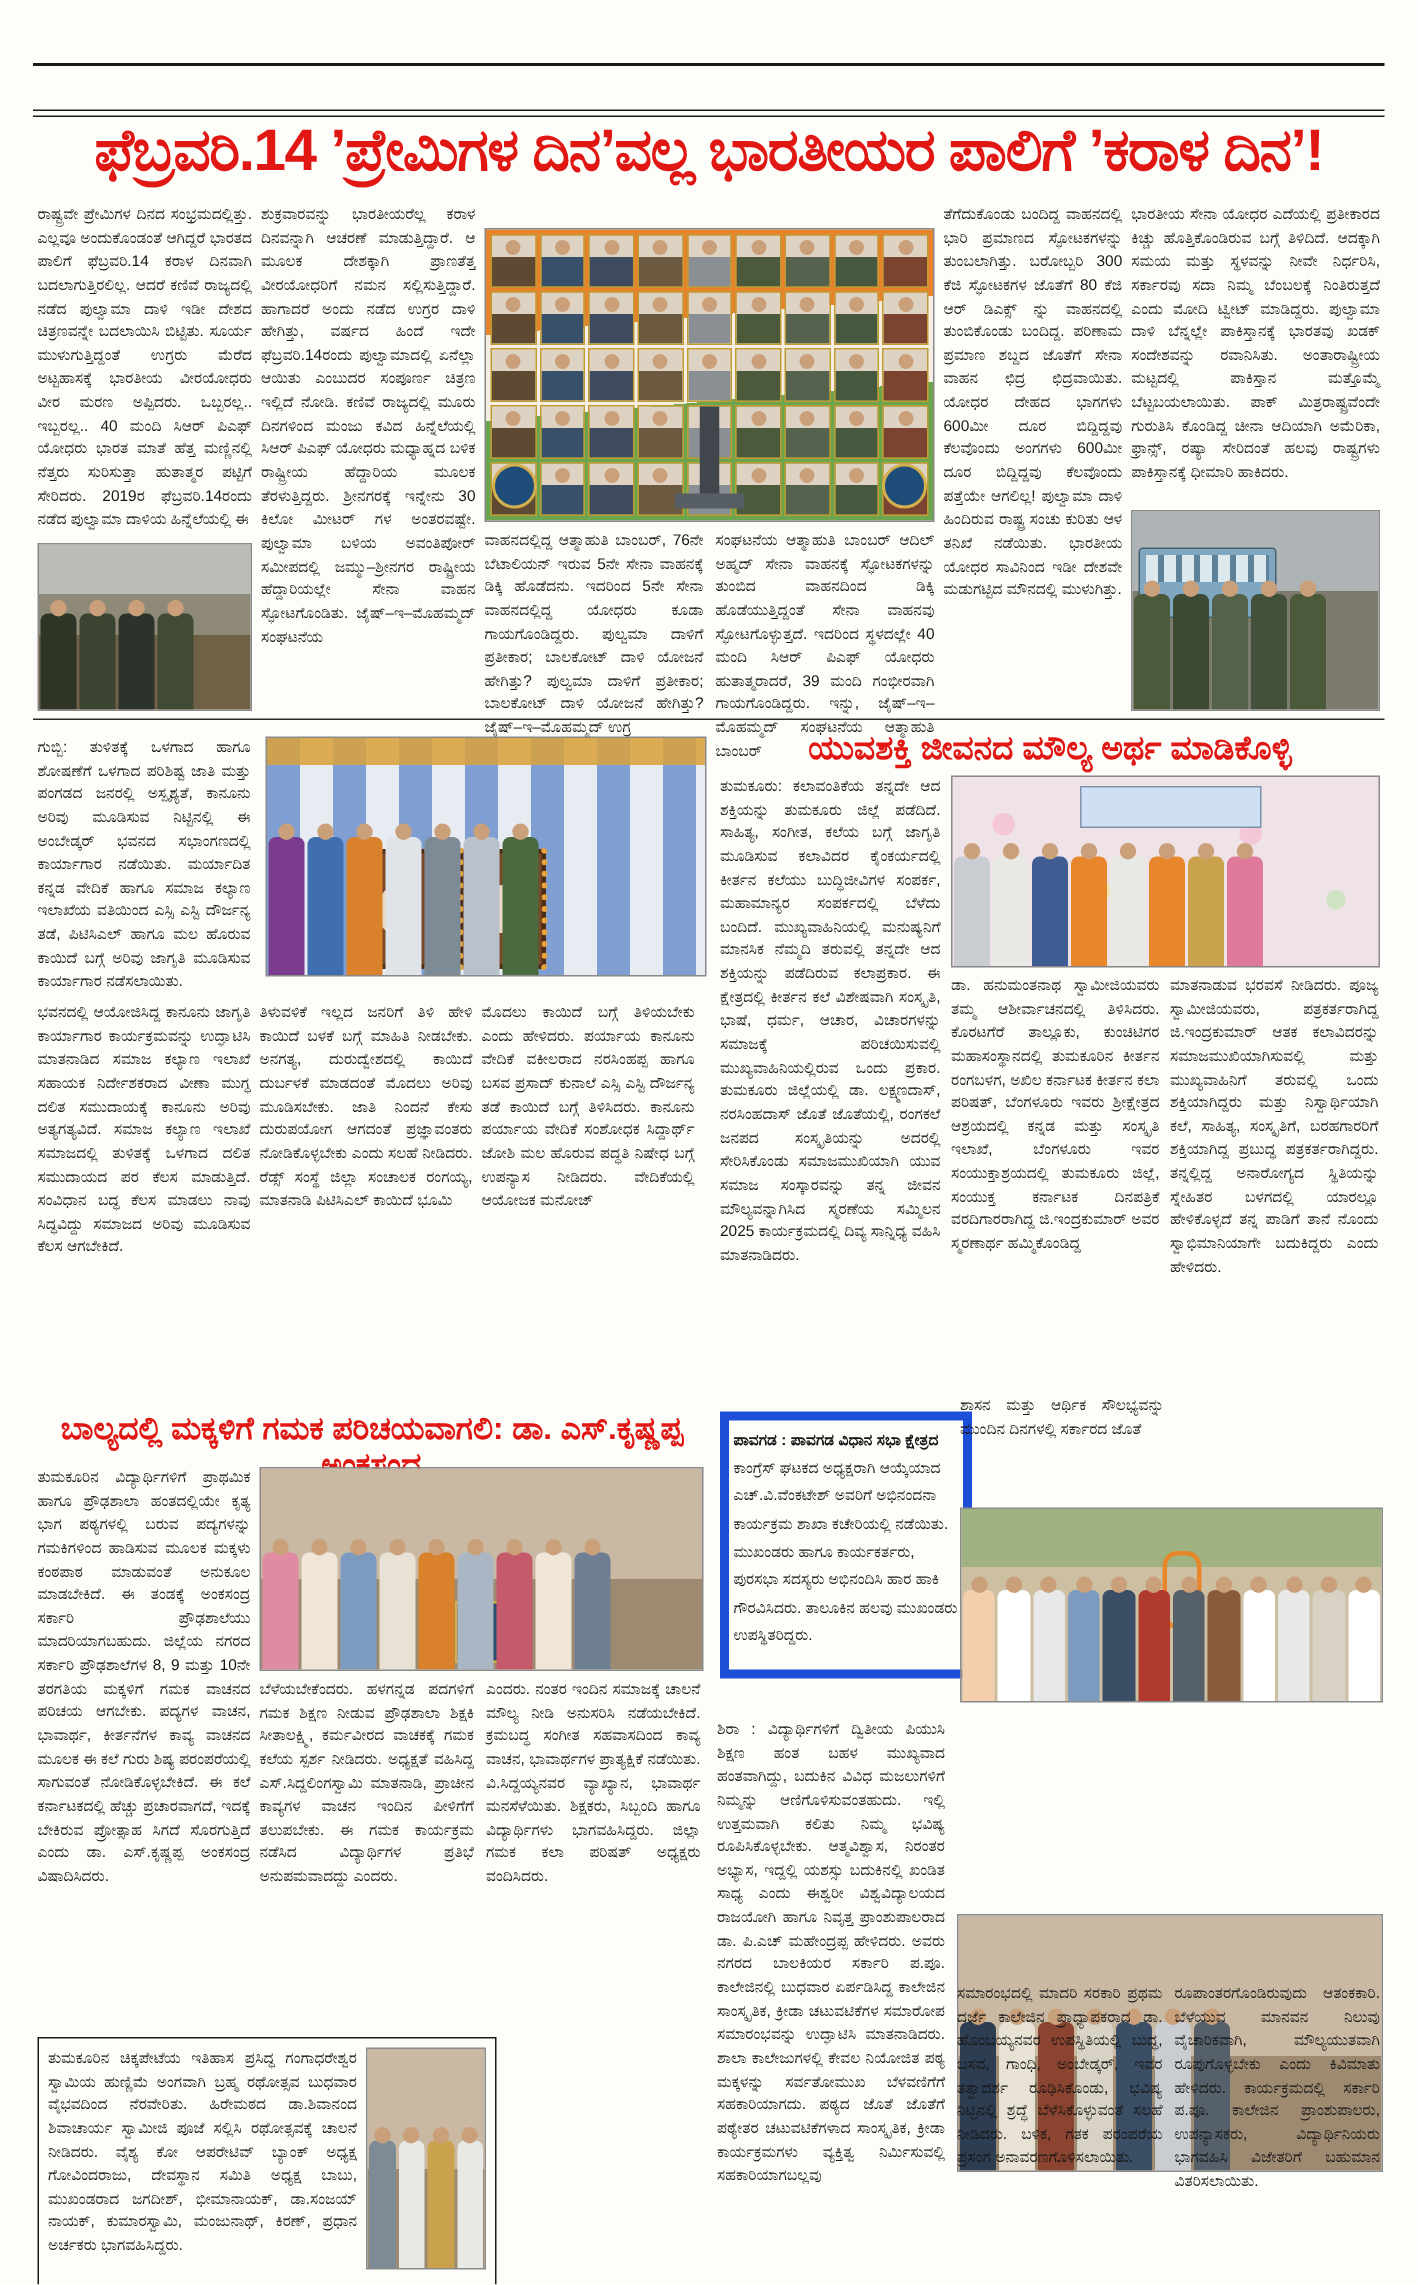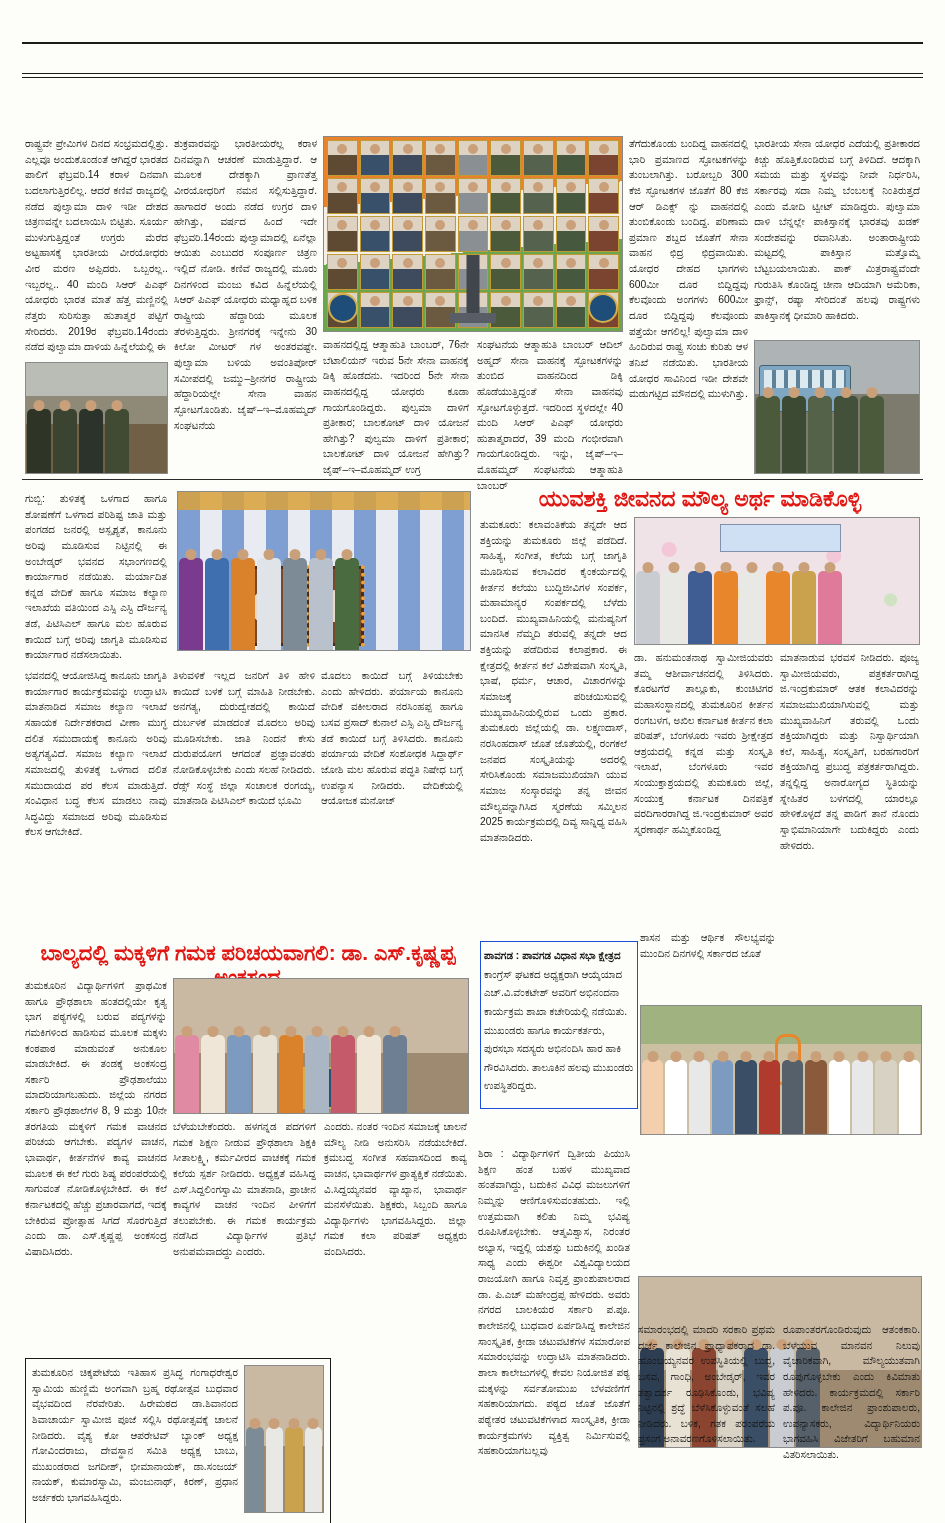--- a/index.html
+++ b/index.html
@@ -58,33 +58,34 @@
   .box{border:1.6px solid #1a1a1a;padding:6px;display:flex;gap:6px;}
 </style>
 </head>
 <body>
 
 <div class="page">
 
   <div class="topline"></div>
   <div class="dblrule"></div>
 
+  <div class="mainhead">ಫೆಬ್ರವರಿ.14 ’ಪ್ರೇಮಿಗಳ ದಿನ’ವಲ್ಲ ಭಾರತೀಯರ ಪಾಲಿಗೆ ’ಕರಾಳ ದಿನ’!</div>
 
   <div class="abs" style="left:25px;top:136px;width:895px;height:338px;display:flex;gap:6px;">
     <div style="width:144px;display:flex;flex-direction:column;">
       <div class="txt">ರಾಷ್ಟ್ರವೇ ಪ್ರೇಮಿಗಳ ದಿನದ ಸಂಭ್ರಮದಲ್ಲಿತ್ತು. ಎಲ್ಲವೂ ಅಂದುಕೊಂಡಂತೆ ಆಗಿದ್ದರೆ ಭಾರತದ ಪಾಲಿಗೆ ಫೆಬ್ರವರಿ.14 ಕರಾಳ ದಿನವಾಗಿ ಬದಲಾಗುತ್ತಿರಲಿಲ್ಲ. ಆದರೆ ಕಣಿವೆ ರಾಜ್ಯದಲ್ಲಿ ನಡೆದ ಪುಲ್ವಾಮಾ ದಾಳಿ ಇಡೀ ದೇಶದ ಚಿತ್ರಣವನ್ನೇ ಬದಲಾಯಿಸಿ ಬಿಟ್ಟಿತು. ಸೂರ್ಯ ಮುಳುಗುತ್ತಿದ್ದಂತೆ ಉಗ್ರರು ಮೆರೆದ ಅಟ್ಟಹಾಸಕ್ಕೆ ಭಾರತೀಯ ವೀರಯೋಧರು ವೀರ ಮರಣ ಅಪ್ಪಿದರು. ಒಬ್ಬರಲ್ಲ.. ಇಬ್ಬರಲ್ಲ.. 40 ಮಂದಿ ಸಿಆರ್ ಪಿಎಫ್ ಯೋಧರು ಭಾರತ ಮಾತೆ ಹೆತ್ತ ಮಣ್ಣಿನಲ್ಲಿ ನೆತ್ತರು ಸುರಿಸುತ್ತಾ ಹುತಾತ್ಮರ ಪಟ್ಟಿಗೆ ಸೇರಿದರು. 2019ರ ಫೆಬ್ರವರಿ.14ರಂದು ನಡೆದ ಪುಲ್ವಾಮಾ ದಾಳಿಯ ಹಿನ್ನೆಲೆಯಲ್ಲಿ ಈ</div>
       <div class="photo sc-soldiers" id="p-soldiers" style="margin-top:auto;height:110px;">
           <div class="person" style="background: rgb(46, 53, 39);"></div>
           <div class="person" style="background: rgb(58, 68, 48);"></div>
           <div class="person" style="background: rgb(43, 51, 42);"></div>
           <div class="person" style="background: rgb(65, 75, 51);"></div>
         </div>
     </div>
     <div class="txt" style="width:144px;">ಶುಕ್ರವಾರವನ್ನು ಭಾರತೀಯರೆಲ್ಲ ಕರಾಳ ದಿನವನ್ನಾಗಿ ಆಚರಣೆ ಮಾಡುತ್ತಿದ್ದಾರೆ. ಆ ಮೂಲಕ ದೇಶಕ್ಕಾಗಿ ಪ್ರಾಣತೆತ್ತ ವೀರಯೋಧರಿಗೆ ನಮನ ಸಲ್ಲಿಸುತ್ತಿದ್ದಾರೆ. ಹಾಗಾದರೆ ಅಂದು ನಡೆದ ಉಗ್ರರ ದಾಳಿ ಹೇಗಿತ್ತು, ವರ್ಷದ ಹಿಂದೆ ಇದೇ ಫೆಬ್ರವರಿ.14ರಂದು ಪುಲ್ವಾಮಾದಲ್ಲಿ ಏನೆಲ್ಲಾ ಆಯಿತು ಎಂಬುದರ ಸಂಪೂರ್ಣ ಚಿತ್ರಣ ಇಲ್ಲಿದೆ ನೋಡಿ. ಕಣಿವೆ ರಾಜ್ಯದಲ್ಲಿ ಮೂರು ದಿನಗಳಿಂದ ಮಂಜು ಕವಿದ ಹಿನ್ನೆಲೆಯಲ್ಲಿ ಸಿಆರ್ ಪಿಎಫ್ ಯೋಧರು ಮಧ್ಯಾಹ್ನದ ಬಳಿಕ ರಾಷ್ಟ್ರೀಯ ಹೆದ್ದಾರಿಯ ಮೂಲಕ ತೆರಳುತ್ತಿದ್ದರು. ಶ್ರೀನಗರಕ್ಕೆ ಇನ್ನೇನು 30 ಕಿಲೋ ಮೀಟರ್ ಗಳ ಅಂತರವಷ್ಟೇ. ಪುಲ್ವಾಮಾ ಬಳಿಯ ಅವಂತಿಪೋರ್ ಸಮೀಪದಲ್ಲಿ ಜಮ್ಮು–ಶ್ರೀನಗರ ರಾಷ್ಟ್ರೀಯ ಹೆದ್ದಾರಿಯಲ್ಲೇ ಸೇನಾ ವಾಹನ ಸ್ಫೋಟಗೊಂಡಿತು. ಜೈಷ್–ಇ–ಮೊಹಮ್ಮದ್ ಸಂಘಟನೆಯ</div>
-    <div style="width:300px;display:flex;flex-direction:column;">
+    <div style="width:300px;display:flex;flex-direction:column;margin-top:16px;">
       <div class="montage" id="montage" style="height:202px;">
           <div class="mcell" style="--u: #5e4a33;"></div>
           <div class="mcell" style="--u: #39506b;"></div>
           <div class="mcell" style="--u: #3e4a5e;"></div>
           <div class="mcell" style="--u: #6b5a3f;"></div>
           <div class="mcell" style="--u: #8a8f94;"></div>
           <div class="mcell" style="--u: #4a5a3a;"></div>
           <div class="mcell" style="--u: #55624d;"></div>
           <div class="mcell" style="--u: #46583e;"></div>
           <div class="mcell" style="--u: #7a4430;"></div>
@@ -219,21 +220,21 @@
           <div class="person" style="background: rgb(240, 230, 216);"></div>
           <div class="person" style="background: rgb(110, 127, 147);"></div>
         </div>
       <div style="display:flex;gap:8px;margin-top:5px;">
         <div class="txt" style="width:143px;">ಬೆಳೆಯಬೇಕೆಂದರು. ಹಳಗನ್ನಡ ಪದಗಳಿಗೆ ಗಮಕ ಶಿಕ್ಷಣ ನೀಡುವ ಪ್ರೌಢಶಾಲಾ ಶಿಕ್ಷಕಿ ಸೀತಾಲಕ್ಷ್ಮಿ, ಕರ್ಮವೀರದ ವಾಚಕಕ್ಕೆ ಗಮಕ ಕಲೆಯ ಸ್ಪರ್ಶ ನೀಡಿದರು. ಅಧ್ಯಕ್ಷತೆ ವಹಿಸಿದ್ದ ಎಸ್.ಸಿದ್ದಲಿಂಗಸ್ವಾಮಿ ಮಾತನಾಡಿ, ಪ್ರಾಚೀನ ಕಾವ್ಯಗಳ ವಾಚನ ಇಂದಿನ ಪೀಳಿಗೆಗೆ ತಲುಪಬೇಕು. ಈ ಗಮಕ ಕಾರ್ಯಕ್ರಮ ನಡೆಸಿದ ವಿದ್ಯಾರ್ಥಿಗಳ ಪ್ರತಿಭೆ ಅನುಪಮವಾದದ್ದು ಎಂದರು.</div>
         <div class="txt" style="width:143px;">ಎಂದರು. ನಂತರ ಇಂದಿನ ಸಮಾಜಕ್ಕೆ ಚಾಲನೆ ಮೌಲ್ಯ ನೀಡಿ ಅನುಸರಿಸಿ ನಡೆಯಬೇಕಿದೆ. ಕ್ರಮಬದ್ಧ ಸಂಗೀತ ಸಹವಾಸದಿಂದ ಕಾವ್ಯ ವಾಚನ, ಭಾವಾರ್ಥಗಳ ಪ್ರಾತ್ಯಕ್ಷಿಕೆ ನಡೆಯಿತು. ವಿ.ಸಿದ್ದಯ್ಯನವರ ವ್ಯಾಖ್ಯಾನ, ಭಾವಾರ್ಥ ಮನಸೆಳೆಯಿತು. ಶಿಕ್ಷಕರು, ಸಿಬ್ಬಂದಿ ಹಾಗೂ ವಿದ್ಯಾರ್ಥಿಗಳು ಭಾಗವಹಿಸಿದ್ದರು. ಜಿಲ್ಲಾ ಗಮಕ ಕಲಾ ಪರಿಷತ್ ಅಧ್ಯಕ್ಷರು ವಂದಿಸಿದರು.</div>
       </div>
     </div>
   </div>
 
-  <div class="abs" style="left:480px;top:941px;width:150px;height:160px;border:1px solid #1d4ed8;padding:3px;">
+  <div class="abs" style="left:480px;top:941px;width:150px;height:160px;border:6px solid #1d4ed8;padding:3px;">
     <span class="txt" style="font-weight:bold;">ಪಾವಗಡ : ಪಾವಗಡ ವಿಧಾನ ಸಭಾ ಕ್ಷೇತ್ರದ</span>
     <span class="txt">ಕಾಂಗ್ರೆಸ್ ಘಟಕದ ಅಧ್ಯಕ್ಷರಾಗಿ ಆಯ್ಕೆಯಾದ ಎಚ್.ವಿ.ವೆಂಕಟೇಶ್ ಅವರಿಗೆ ಅಭಿನಂದನಾ ಕಾರ್ಯಕ್ರಮ ಶಾಖಾ ಕಚೇರಿಯಲ್ಲಿ ನಡೆಯಿತು. ಮುಖಂಡರು ಹಾಗೂ ಕಾರ್ಯಕರ್ತರು, ಪುರಸಭಾ ಸದಸ್ಯರು ಅಭಿನಂದಿಸಿ ಹಾರ ಹಾಕಿ ಗೌರವಿಸಿದರು. ತಾಲೂಕಿನ ಹಲವು ಮುಖಂಡರು ಉಪಸ್ಥಿತರಿದ್ದರು.</span>
   </div>
 
   <div class="abs" style="left:640px;top:930px;width:280px;display:flex;gap:8px;">
     <div class="txt" style="width:136px;">ಶಾಸನ ಮತ್ತು ಆರ್ಥಿಕ ಸೌಲಭ್ಯವನ್ನು ಮುಂದಿನ ದಿನಗಳಲ್ಲಿ ಸರ್ಕಾರದ ಜೊತೆ</div>
   </div>
   <div class="abs photo sc-outdoor" id="p-group" style="left:640px;top:1005px;width:280px;height:128px;">
     <div style="position:absolute;left:48%;top:22%;width:20px;height:46px;border:3px solid #e8862c;border-radius:10px;"></div>
   <div class="person" style="background: rgb(243, 207, 174);"></div>

